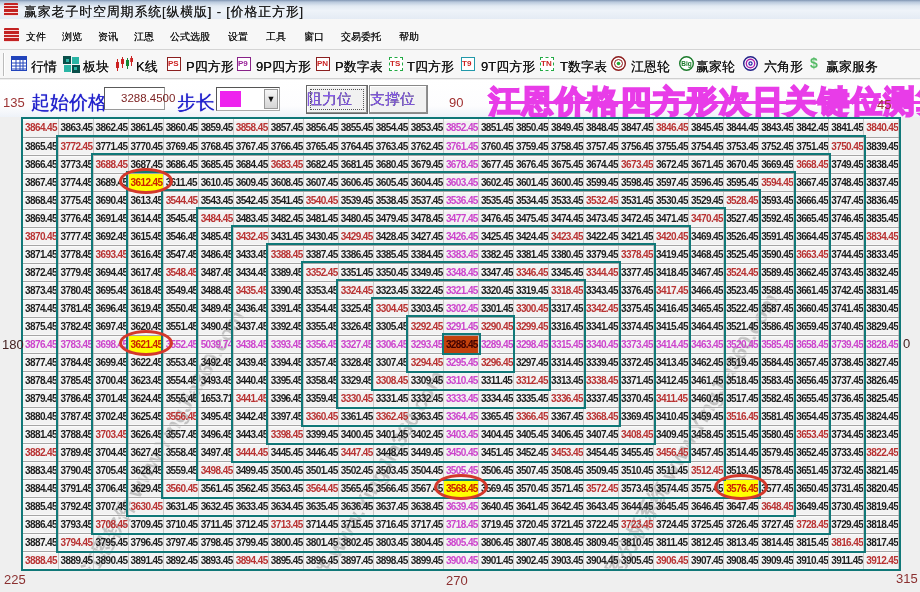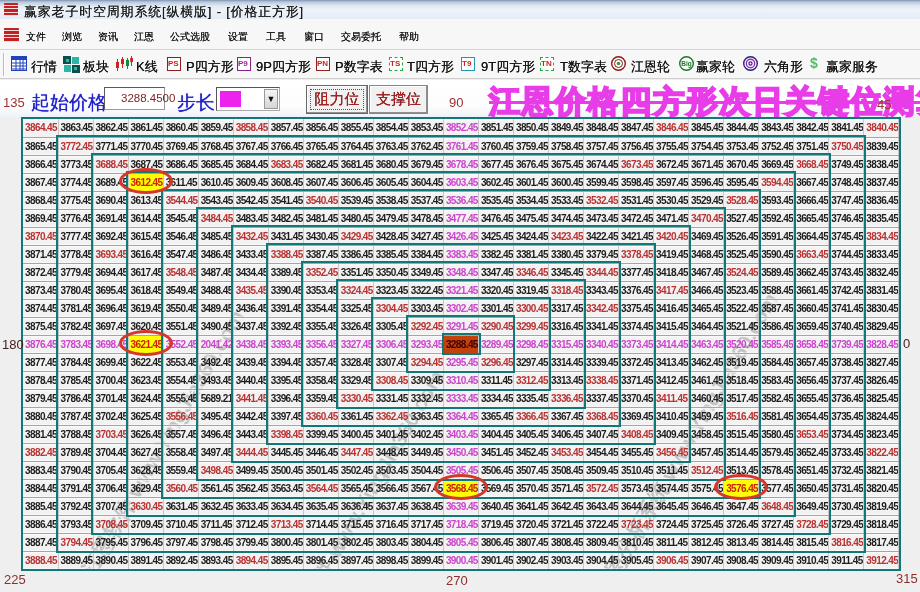--- a/index.html
+++ b/index.html
@@ -16,21 +16,21 @@
 #tool .bx{position:absolute;top:7px;width:14px;height:14px;border:1px solid;font-size:8px;font-weight:bold;line-height:12px;background:#fff}
 #tool .ic{position:absolute;top:6px}
 
 #ctrl{position:absolute;left:0;top:80px;width:920px;height:37px;background:linear-gradient(180deg,#ffffff 0%,#fdfdfe 70%,#eef2f8 100%)}
 .rl{position:absolute;font-size:13px;color:#9b3333;font-weight:normal}
 .blue{position:absolute;font-size:19px;color:#2323cc;text-shadow:0 0 .7px #2323cc}
 #inp{position:absolute;left:104px;top:7px;width:61px;height:23px;background:#fff;border:1px solid #9a9a9a;border-top-color:#5a5a5a;border-left-color:#5a5a5a;font-size:11.5px;color:#7b1f1f;line-height:21px;padding-left:16px}
 #dd{position:absolute;left:216px;top:7px;width:64px;height:24px;background:#fff;border:1px solid #aaa;border-top-color:#555;border-left-color:#555}
 #dd .sw{position:absolute;left:3px;top:3px;width:21px;height:16px;background:#ee22ee}
 #dd .ar{position:absolute;right:1px;top:1px;width:14px;height:20px;background:linear-gradient(180deg,#f6f6f6,#d5d5d5);border:1px solid #999;font-size:9px;line-height:19px;text-align:center;color:#111}
-.btn{position:absolute;top:5px;height:29px;background:#f1f1f1;text-align:center;font-size:15px;color:#b91c1c;line-height:26px;text-shadow:0 0 .5px #111}
+.btn{position:absolute;top:5px;height:29px;background:#f1f1f1;text-align:left;font-size:15px;color:#8b5cf6;line-height:26px;text-shadow:0 0 .5px #111}
 #b1{left:306px;width:62px;border:1px solid #666;box-shadow:inset -1px -1px 0 #909090,inset 1px 1px 0 #fff;outline:1px dotted #555;outline-offset:-5px}
 #b2{left:369px;width:59px;border:1px solid #888;box-shadow:inset -1px -1px 0 #909090,inset 1px 1px 0 #fff}
 #title{position:absolute;left:489px;top:1px;font-size:31px;font-weight:bold;color:#e83ce8;letter-spacing:1.9px;-webkit-text-stroke:2.1px #e83ce8;white-space:nowrap;text-decoration:line-through;text-decoration-thickness:3px}
 
 #grid{position:absolute;left:21px;top:117px;width:880px;height:454px;background:#f2f2f2;overflow:hidden}
 #gtab{position:absolute;left:23px;top:119px;width:876px;height:450px;border-collapse:collapse;table-layout:fixed}
 #gtab td{width:35.04px;height:18px;font-size:10px;font-weight:bold;letter-spacing:-0.6px;color:#1c1c1c;white-space:nowrap;overflow:hidden;padding:0 0 0 2px;border-right:1px solid #c8c8c8;border-bottom:1px solid #a5a5a5;background:linear-gradient(180deg,rgba(255,255,255,.85) 0,rgba(255,255,255,.85) 1px,rgba(255,255,255,0) 2px);vertical-align:middle}
 #gtab td.r{color:#b83232}
 #gtab td.m{color:#cc44cc}
 #gtab td.y{background:#ffff00;color:#cc2200}
@@ -505,21 +505,21 @@
         <td>3659.45</td>
         <td>3740.45</td>
         <td>3829.45</td>
       </tr>
 <tr>
         <td class="m">3876.45</td>
         <td class="m">3783.45</td>
         <td class="m">3698.45</td>
         <td class="y">3621.45</td>
         <td class="m">3552.45</td>
-        <td class="m">2041.42</td>
+        <td class="m">5039.74</td>
         <td class="m">3438.45</td>
         <td class="m">3393.45</td>
         <td class="m">3356.45</td>
         <td class="m">3327.45</td>
         <td class="m">3306.45</td>
         <td class="m">3293.45</td>
         <td class="c">3288.45</td>
         <td class="m">3289.45</td>
         <td class="m">3298.45</td>
         <td class="m">3315.45</td>
@@ -586,21 +586,21 @@
         <td>3656.45</td>
         <td>3737.45</td>
         <td>3826.45</td>
       </tr>
 <tr>
         <td>3879.45</td>
         <td>3786.45</td>
         <td>3701.45</td>
         <td>3624.45</td>
         <td>3555.45</td>
-        <td>5689.21</td>
+        <td>1653.71</td>
         <td class="r">3441.45</td>
         <td>3396.45</td>
         <td>3359.45</td>
         <td class="r">3330.45</td>
         <td>3331.45</td>
         <td>3332.45</td>
         <td class="m">3333.45</td>
         <td>3334.45</td>
         <td>3335.45</td>
         <td class="r">3336.45</td>

